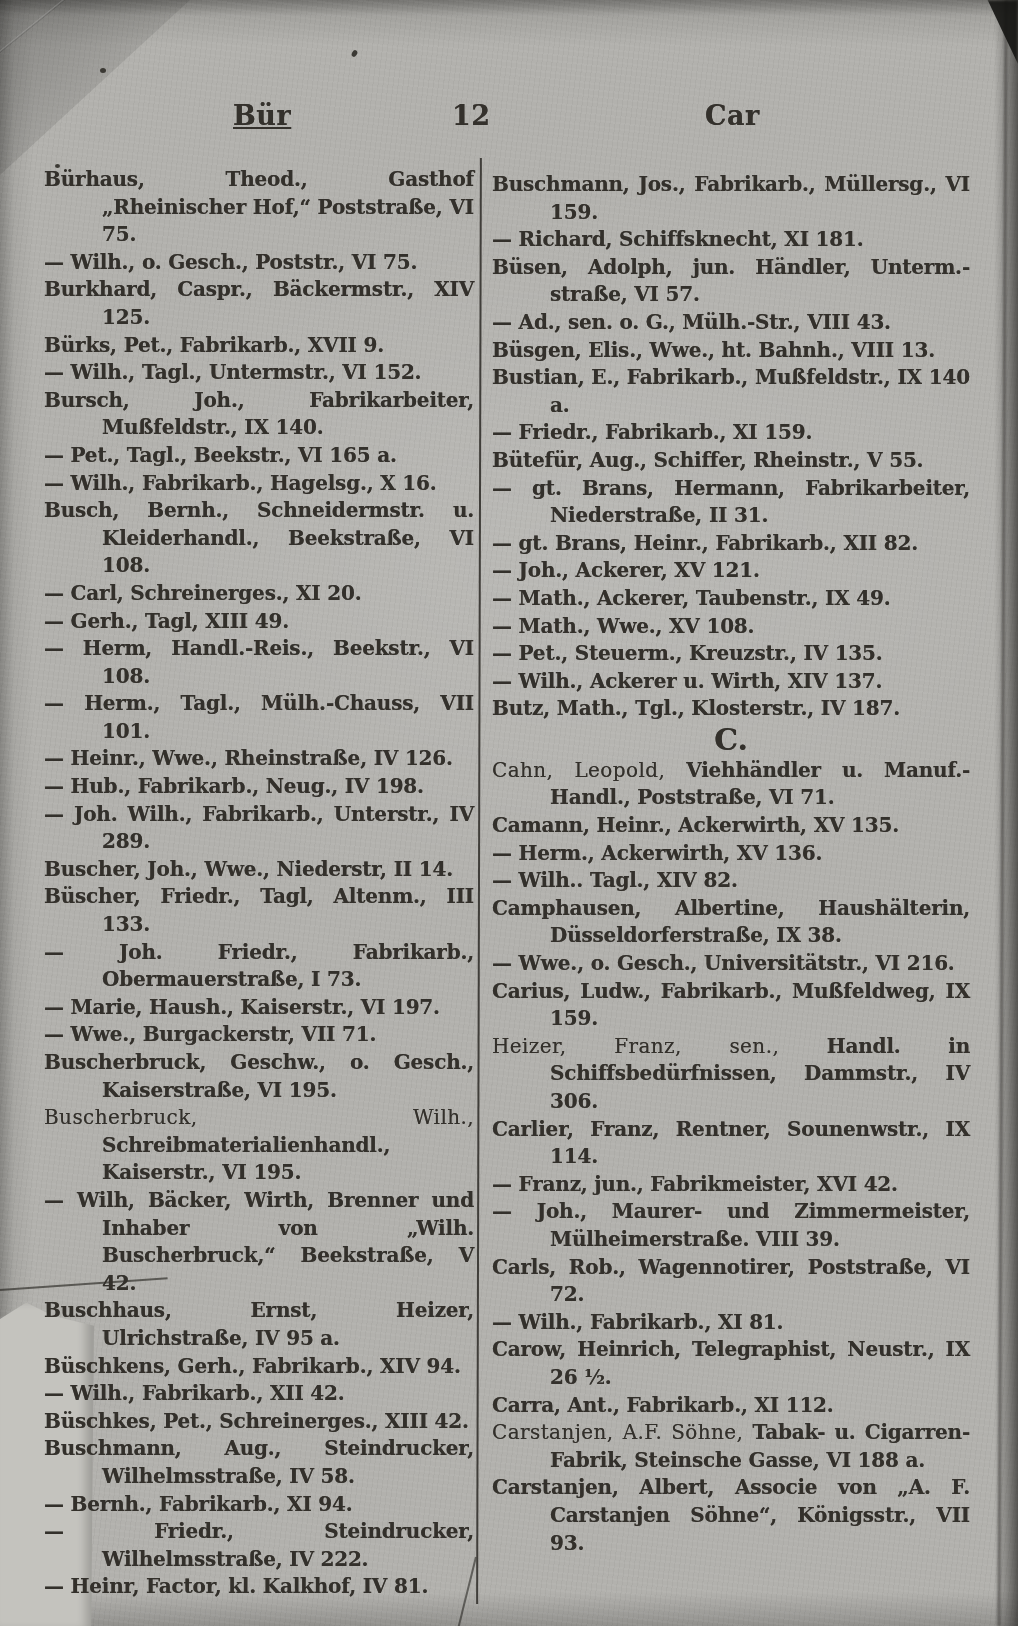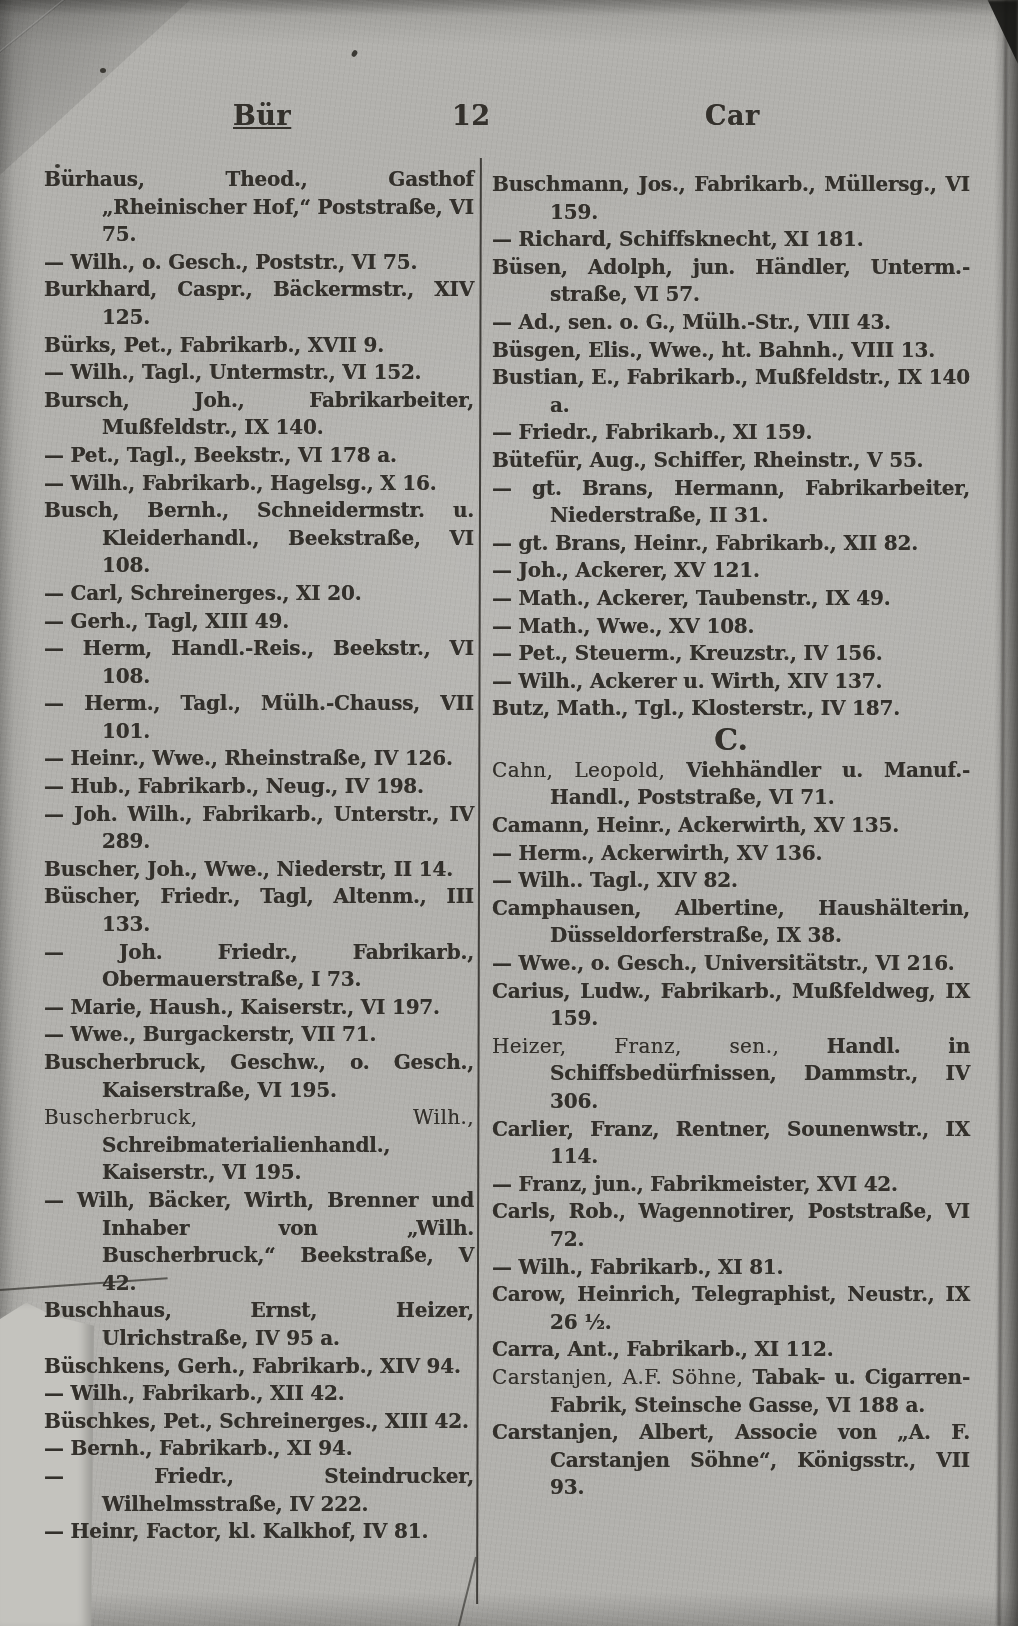--- a/index.html
+++ b/index.html
@@ -114,21 +114,21 @@
 
   <div class="divider"></div>
 
   <div class="col col-left" id="col-left">
       <div class="entry">Bürhaus, Theod., Gasthof „Rheinischer Hof,“ Poststraße, VI 75.</div>
       <div class="entry">— Wilh., o. Gesch., Poststr., VI 75.</div>
       <div class="entry">Burkhard, Caspr., Bäckermstr., XIV 125.</div>
       <div class="entry">Bürks, Pet., Fabrikarb., XVII 9.</div>
       <div class="entry">— Wilh., Tagl., Untermstr., VI 152.</div>
       <div class="entry">Bursch, Joh., Fabrikarbeiter, Mußfeldstr., IX 140.</div>
-      <div class="entry">— Pet., Tagl., Beekstr., VI 178 a.</div>
+      <div class="entry">— Pet., Tagl., Beekstr., VI 165 a.</div>
       <div class="entry">— Wilh., Fabrikarb., Hagelsg., X 16.</div>
       <div class="entry">Busch, Bernh., Schneidermstr. u. Kleiderhandl., Beekstraße, VI 108.</div>
       <div class="entry">— Carl, Schreinerges., XI 20.</div>
       <div class="entry">— Gerh., Tagl, XIII 49.</div>
       <div class="entry">— Herm, Handl.-Reis., Beekstr., VI 108.</div>
       <div class="entry">— Herm., Tagl., Mülh.-Chauss, VII 101.</div>
       <div class="entry">— Heinr., Wwe., Rheinstraße, IV 126.</div>
       <div class="entry">— Hub., Fabrikarb., Neug., IV 198.</div>
       <div class="entry">— Joh. Wilh., Fabrikarb., Unterstr., IV 289.</div>
       <div class="entry">Buscher, Joh., Wwe., Niederstr, II 14.</div>
@@ -136,52 +136,54 @@
       <div class="entry">— Joh. Friedr., Fabrikarb., Obermauerstraße, I 73.</div>
       <div class="entry">— Marie, Haush., Kaiserstr., VI 197.</div>
       <div class="entry">— Wwe., Burgackerstr, VII 71.</div>
       <div class="entry">Buscherbruck, Geschw., o. Gesch., Kaiserstraße, VI 195.</div>
       <div class="entry"><span class="lead">Buscherbruck, Wilh., </span><span>Schreibmaterialienhandl., Kaiserstr., VI 195.</span></div>
       <div class="entry">— Wilh, Bäcker, Wirth, Brenner und Inhaber von „Wilh. Buscherbruck,“ Beekstraße, V 42.</div>
       <div class="entry">Buschhaus, Ernst, Heizer, Ulrichstraße, IV 95 a.</div>
       <div class="entry">Büschkens, Gerh., Fabrikarb., XIV 94.</div>
       <div class="entry">— Wilh., Fabrikarb., XII 42.</div>
       <div class="entry">Büschkes, Pet., Schreinerges., XIII 42.</div>
+      <div class="entry">Buschmann, Aug., Steindrucker, Wilhelmsstraße, IV 58.</div>
       <div class="entry">— Bernh., Fabrikarb., XI 94.</div>
       <div class="entry">— Friedr., Steindrucker, Wilhelmsstraße, IV 222.</div>
       <div class="entry">— Heinr, Factor, kl. Kalkhof, IV 81.</div>
     </div>
   <div class="col col-right" id="col-right">
       <div class="entry">Buschmann, Jos., Fabrikarb., Müllersg., VI 159.</div>
       <div class="entry">— Richard, Schiffsknecht, XI 181.</div>
       <div class="entry">Büsen, Adolph, jun. Händler, Unterm.-straße, VI 57.</div>
       <div class="entry">— Ad., sen. o. G., Mülh.-Str., VIII 43.</div>
       <div class="entry">Büsgen, Elis., Wwe., ht. Bahnh., VIII 13.</div>
       <div class="entry">Bustian, E., Fabrikarb., Mußfeldstr., IX 140 a.</div>
       <div class="entry">— Friedr., Fabrikarb., XI 159.</div>
       <div class="entry">Bütefür, Aug., Schiffer, Rheinstr., V 55.</div>
       <div class="entry">— gt. Brans, Hermann, Fabrikarbeiter, Niederstraße, II 31.</div>
       <div class="entry">— gt. Brans, Heinr., Fabrikarb., XII 82.</div>
       <div class="entry">— Joh., Ackerer, XV 121.</div>
       <div class="entry">— Math., Ackerer, Taubenstr., IX 49.</div>
       <div class="entry">— Math., Wwe., XV 108.</div>
-      <div class="entry">— Pet., Steuerm., Kreuzstr., IV 156.</div>
+      <div class="entry">— Pet., Steuerm., Kreuzstr., IV 135.</div>
       <div class="entry">— Wilh., Ackerer u. Wirth, XIV 137.</div>
       <div class="entry">Butz, Math., Tgl., Klosterstr., IV 187.</div>
       <div class="section-heading">C.</div>
       <div class="entry"><span class="lead">Cahn, Leopold, </span><span>Viehhändler u. Manuf.-Handl., Poststraße, VI 71.</span></div>
       <div class="entry">Camann, Heinr., Ackerwirth, XV 135.</div>
       <div class="entry">— Herm., Ackerwirth, XV 136.</div>
       <div class="entry">— Wilh.. Tagl., XIV 82.</div>
       <div class="entry">Camphausen, Albertine, Haushälterin, Düsseldorferstraße, IX 38.</div>
       <div class="entry">— Wwe., o. Gesch., Universitätstr., VI 216.</div>
       <div class="entry">Carius, Ludw., Fabrikarb., Mußfeldweg, IX 159.</div>
       <div class="entry"><span class="lead">Heizer, Franz, sen., </span><span>Handl. in Schiffsbedürfnissen, Dammstr., IV 306.</span></div>
       <div class="entry">Carlier, Franz, Rentner, Sounenwstr., IX 114.</div>
       <div class="entry">— Franz, jun., Fabrikmeister, XVI 42.</div>
+      <div class="entry">— Joh., Maurer- und Zimmermeister, Mülheimerstraße. VIII 39.</div>
       <div class="entry">Carls, Rob., Wagennotirer, Poststraße, VI 72.</div>
       <div class="entry">— Wilh., Fabrikarb., XI 81.</div>
       <div class="entry">Carow, Heinrich, Telegraphist, Neustr., IX 26 ½.</div>
       <div class="entry">Carra, Ant., Fabrikarb., XI 112.</div>
       <div class="entry"><span class="lead">Carstanjen, A.F. Söhne, </span><span>Tabak- u. Cigarren-Fabrik, Steinsche Gasse, VI 188 a.</span></div>
       <div class="entry">Carstanjen, Albert, Associe von „A. F. Carstanjen Söhne“, Königsstr., VII 93.</div>
     </div>
 </div>
 
 </body></html>

